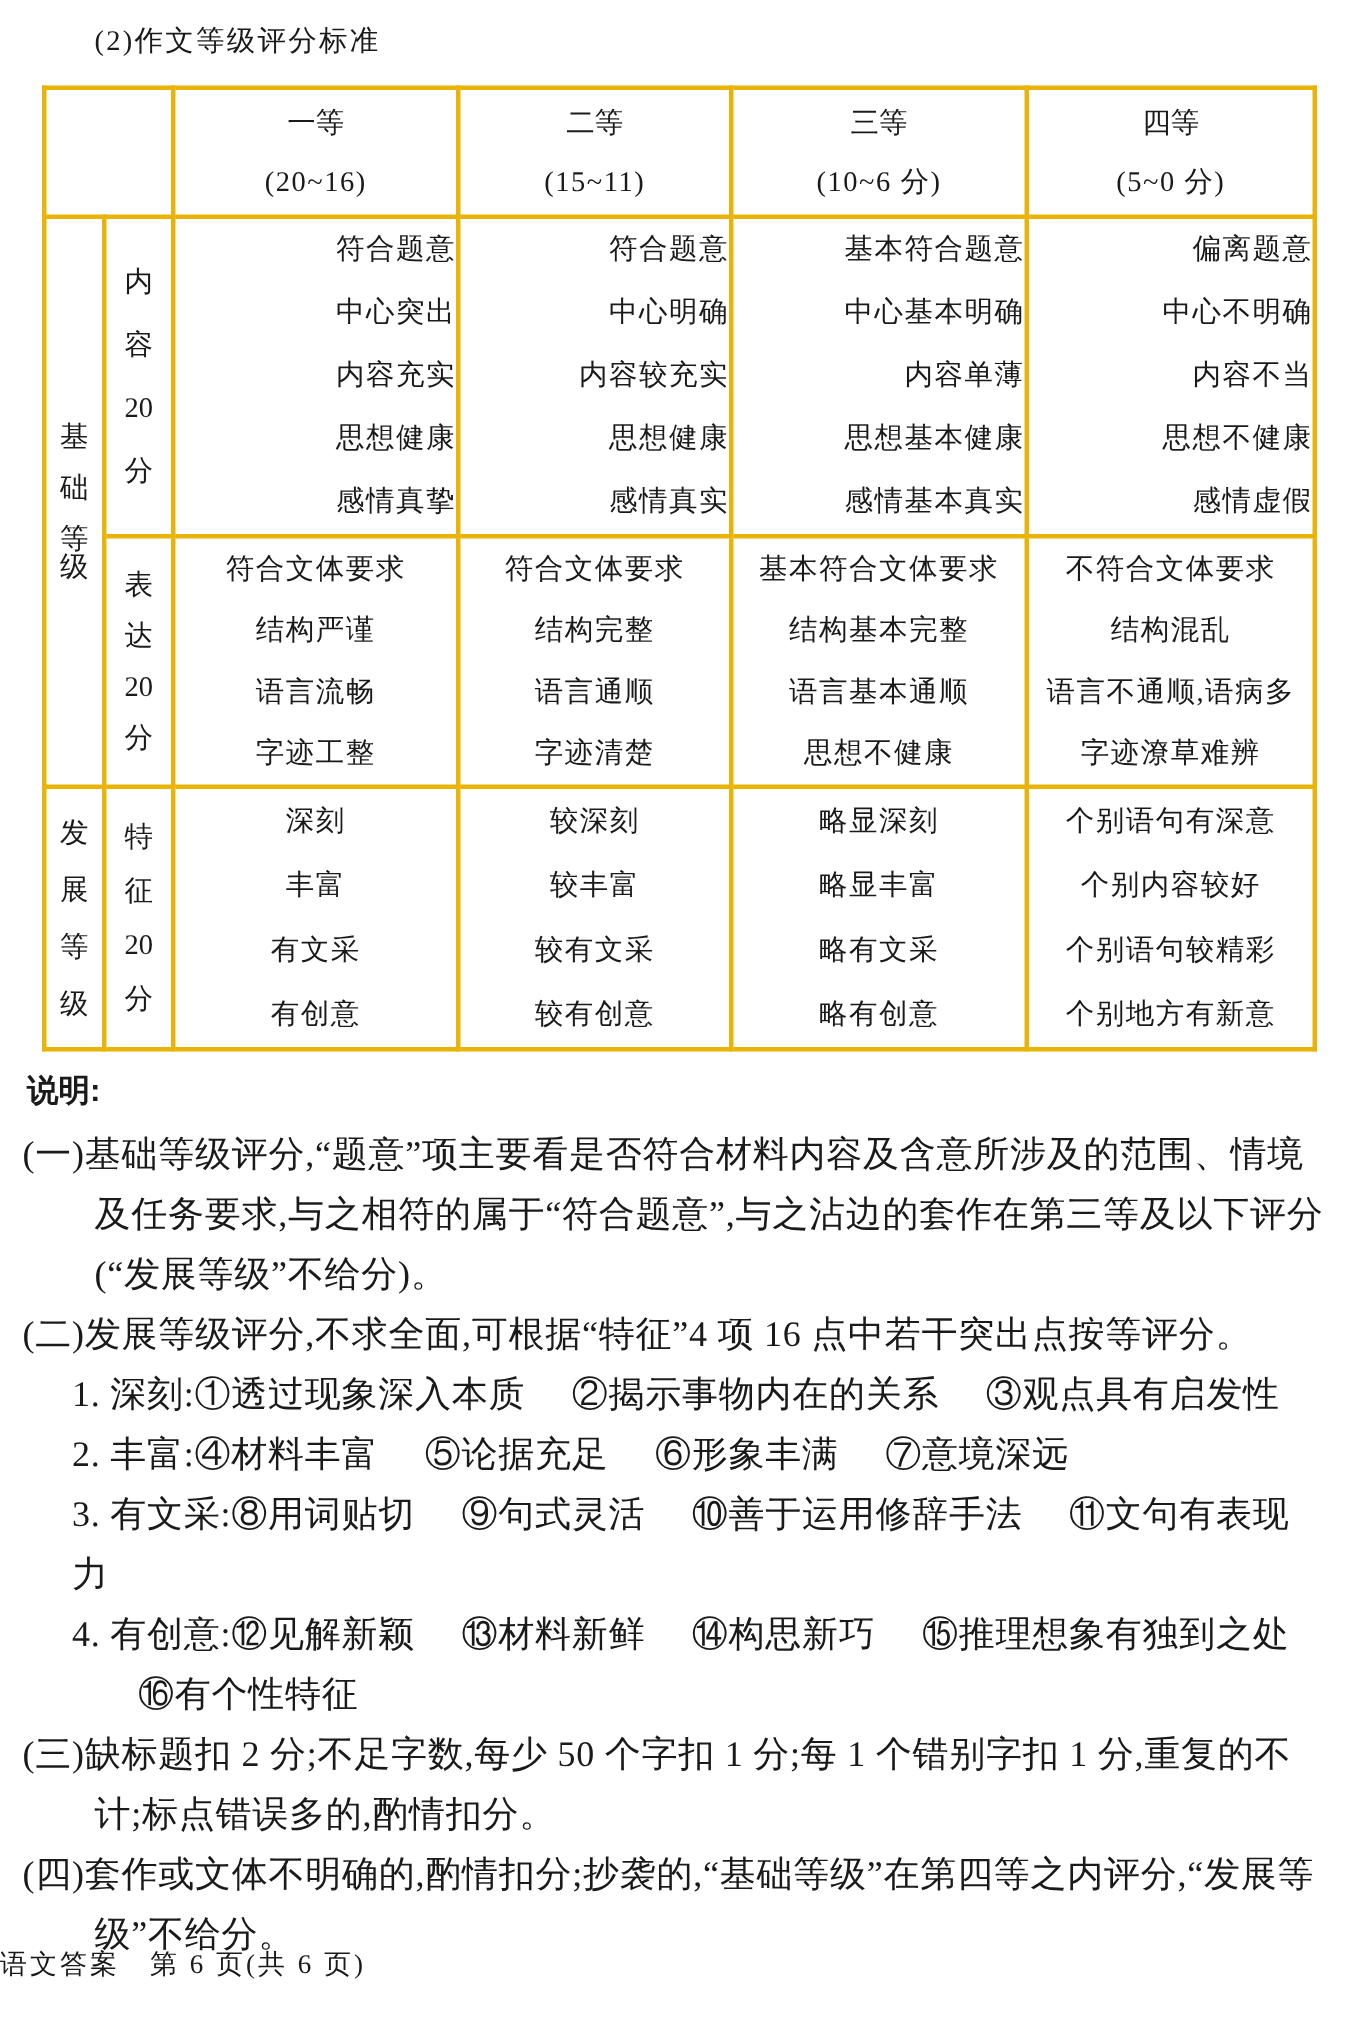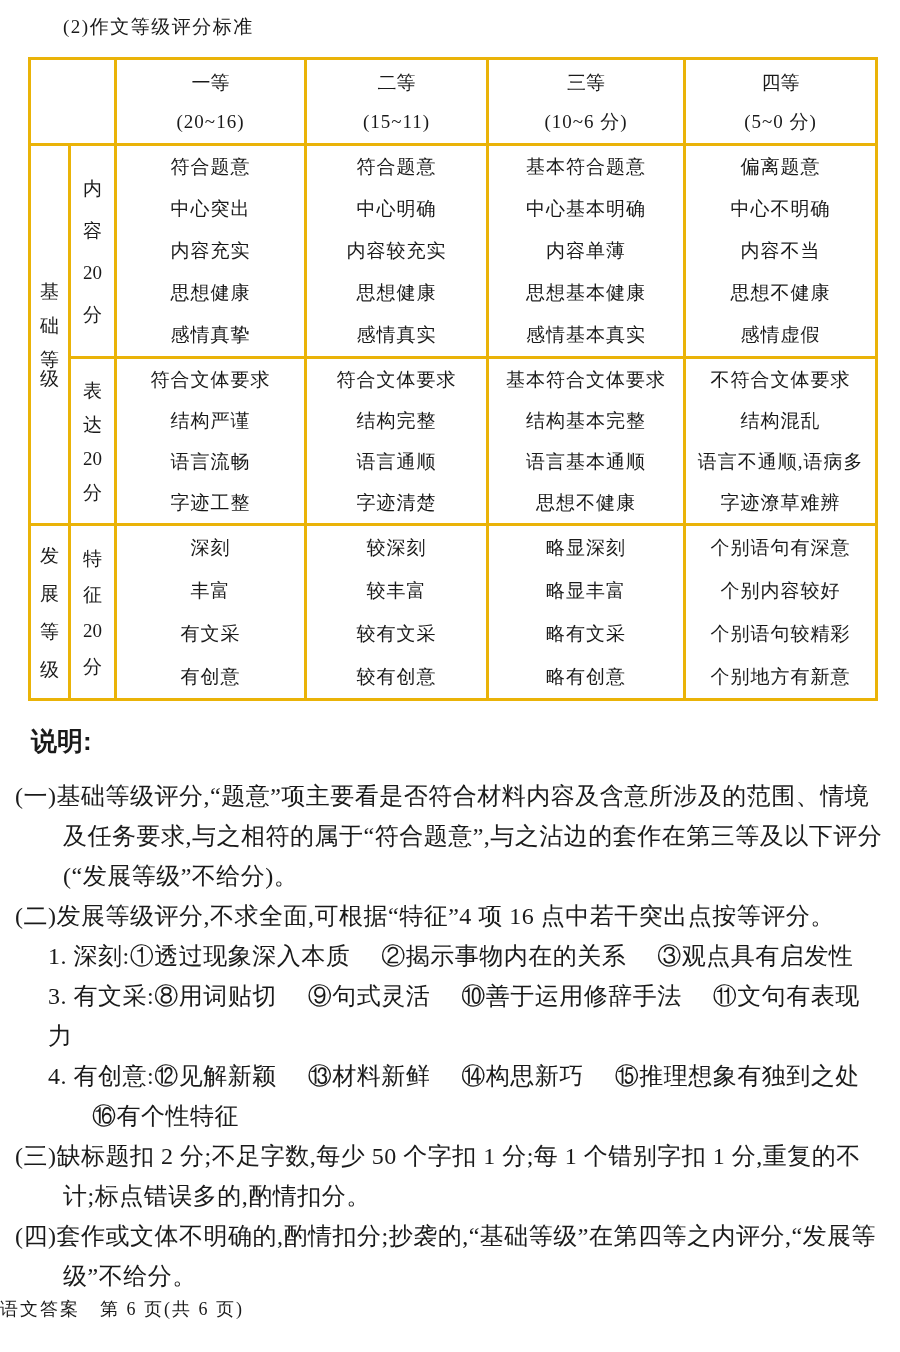--- a/index.html
+++ b/index.html
@@ -35,29 +35,29 @@
   .head-cell .hl2 { margin-top:20px; letter-spacing:1px; }
 
   .stack { display:flex; flex-direction:column; align-items:center; justify-content:center; }
   .g1 .stack { gap:15px; }
   .g2 .stack { gap:19px; }
   .s1 .stack { gap:23px; }
   .s2 .stack { gap:15px; }
   .s3 .stack { gap:17px; }
   .stack div { line-height:1; letter-spacing:0; }
 
-  .row-content td.c-cell div { line-height:42px; }
+  .row-content td.c-cell div { line-height:42px;text-align:right; }
   .row-express td.c-cell div { line-height:41px; }
   .row-feature td.c-cell div { line-height:43px; }
   td.c-cell { letter-spacing:1px; }
 
   .notes { position:absolute; left:15px; top:706px; width:868px; }
   .notes-heading {
     font-family:"Liberation Sans","DejaVu Sans",sans-serif;
-    font-weight:bold; font-size:26px; line-height:38px; margin:16px;
+    font-weight:bold; font-size:21px; line-height:38px; margin:3px;
   }
   p.note { margin:0; font-size:24px; line-height:40px; letter-spacing:0.5px; }
   p.hang { padding-left:48px; text-indent:-48px; }
   p.ind1 { margin-left:33px; }
   p.ind2 { margin-left:77px; }
 
   .footer {
     position:absolute; left:0; right:0; top:1297px;
     font-size:18px; letter-spacing:2px;
   }
@@ -220,20 +220,21 @@
           </td>
     </tr>
   </tbody>
     </table>
 
   <div class="notes">
     <p class="notes-heading">说明:</p>
     <p class="note hang">(一)基础等级评分,“题意”项主要看是否符合材料内容及含意所涉及的范围、情境及任务要求,与之相符的属于“符合题意”,与之沾边的套作在第三等及以下评分(“发展等级”不给分)。</p>
     <p class="note hang">(二)发展等级评分,不求全面,可根据“特征”4 项 16 点中若干突出点按等评分。</p>
     <p class="note ind1">1. 深刻:①透过现象深入本质　 ②揭示事物内在的关系　 ③观点具有启发性</p>
+    <p class="note ind1">2. 丰富:④材料丰富　 ⑤论据充足　 ⑥形象丰满　 ⑦意境深远</p>
     <p class="note ind1">3. 有文采:⑧用词贴切　 ⑨句式灵活　 ⑩善于运用修辞手法　 ⑪文句有表现力</p>
     <p class="note ind1">4. 有创意:⑫见解新颖　 ⑬材料新鲜　 ⑭构思新巧　 ⑮推理想象有独到之处</p>
     <p class="note ind2">⑯有个性特征</p>
     <p class="note hang">(三)缺标题扣 2 分;不足字数,每少 50 个字扣 1 分;每 1 个错别字扣 1 分,重复的不计;标点错误多的,酌情扣分。</p>
     <p class="note hang">(四)套作或文体不明确的,酌情扣分;抄袭的,“基础等级”在第四等之内评分,“发展等级”不给分。</p>
   </div>
 
   <div class="footer">语文答案　第 6 页(共 6 页)</div>
 
 </div>

